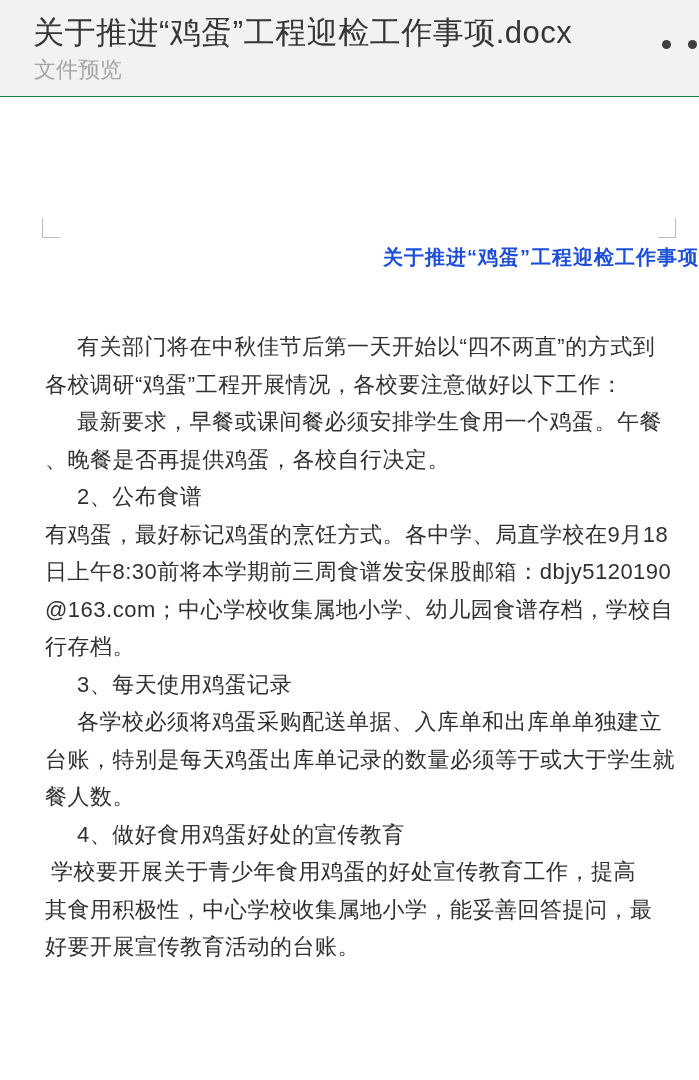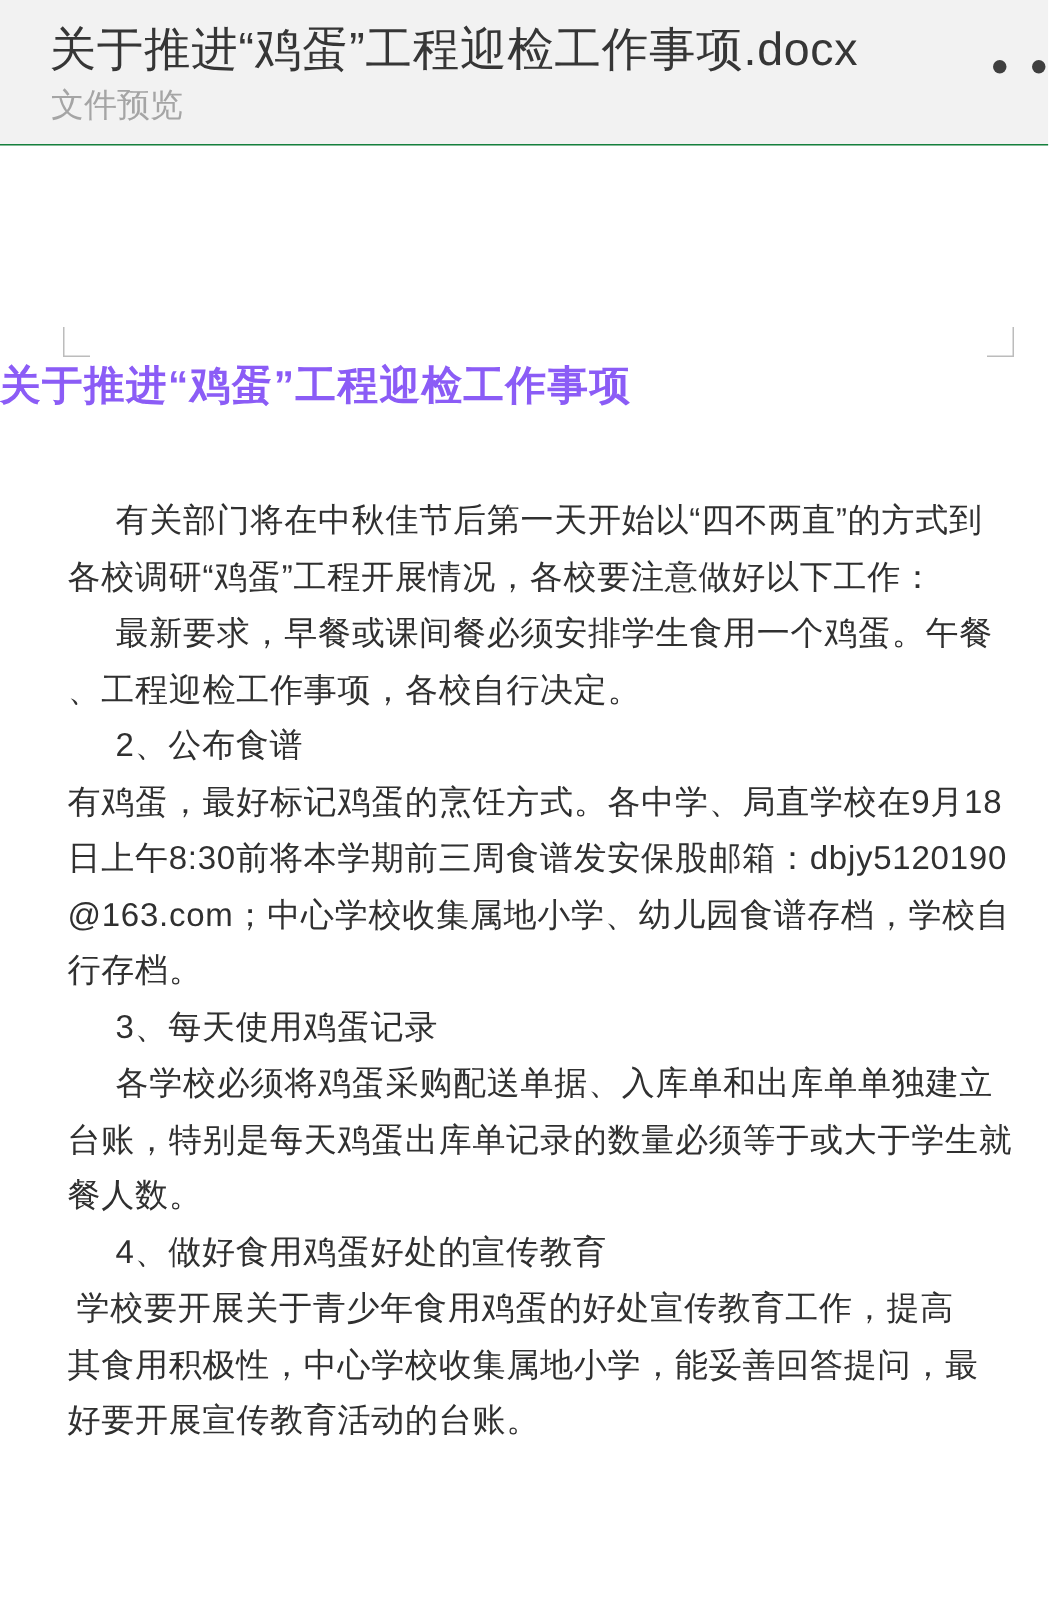--- a/index.html
+++ b/index.html
@@ -72,25 +72,25 @@
   }
   .corner-right {
     left: 658px;
     border-right: 1px solid #bcbcbc;
     border-bottom: 1px solid #bcbcbc;
   }
   .doc-title {
     position: absolute;
     top: 142px; left: 0;
     width: 100%;
-    text-align: left;
-    font-size: 27px;
+    text-align: right;
+    font-size: 20px;
     line-height: 35px;
     font-weight: 700;
-    color: #8b5cf6;
+    color: #1d4ed8;
     letter-spacing: 1px;
   }
   .doc-body {
     position: absolute;
     top: 230px; left: 45px;
     width: 614px;
     font-size: 22px;
     color: #303030;
   }
   .line {
@@ -121,21 +121,21 @@
   <main class="page">
     <div class="corner corner-left"></div>
     <div class="corner corner-right"></div>
 
     <h1 class="doc-title">关于推进“鸡蛋”工程迎检工作事项</h1>
 
     <div class="doc-body" id="doc-body">
         <div class="line indent2">有关部门将在中秋佳节后第一天开始以“四不两直”的方式到</div>
         <div class="line flush">各校调研“鸡蛋”工程开展情况，各校要注意做好以下工作：</div>
         <div class="line indent2">最新要求，早餐或课间餐必须安排学生食用一个鸡蛋。午餐</div>
-        <div class="line flush">、工程迎检工作事项，各校自行决定。</div>
+        <div class="line flush">、晚餐是否再提供鸡蛋，各校自行决定。</div>
         <div class="line indent2">2、公布食谱</div>
         <div class="line flush">有鸡蛋，最好标记鸡蛋的烹饪方式。各中学、局直学校在9月18</div>
         <div class="line flush">日上午8:30前将本学期前三周食谱发安保股邮箱：dbjy5120190</div>
         <div class="line flush">@163.com；中心学校收集属地小学、幼儿园食谱存档，学校自</div>
         <div class="line flush">行存档。</div>
         <div class="line indent2">3、每天使用鸡蛋记录</div>
         <div class="line indent2">各学校必须将鸡蛋采购配送单据、入库单和出库单单独建立</div>
         <div class="line flush">台账，特别是每天鸡蛋出库单记录的数量必须等于或大于学生就</div>
         <div class="line flush">餐人数。</div>
         <div class="line indent2">4、做好食用鸡蛋好处的宣传教育</div>

